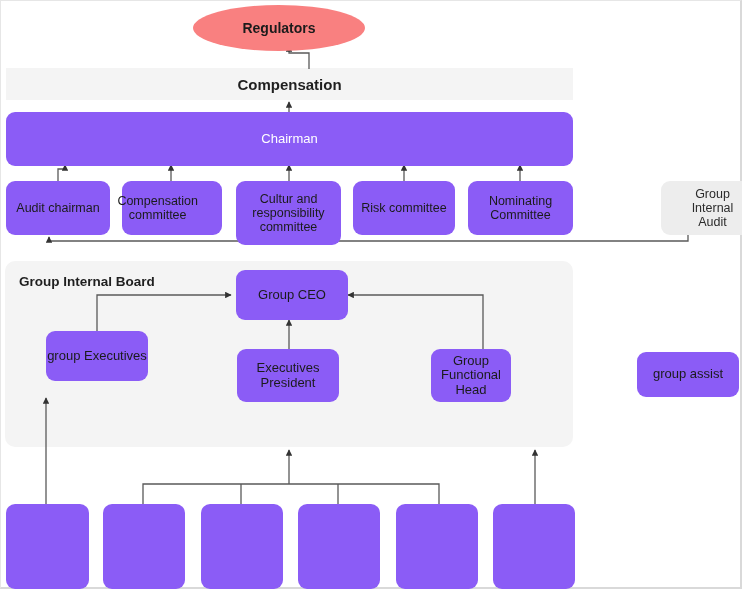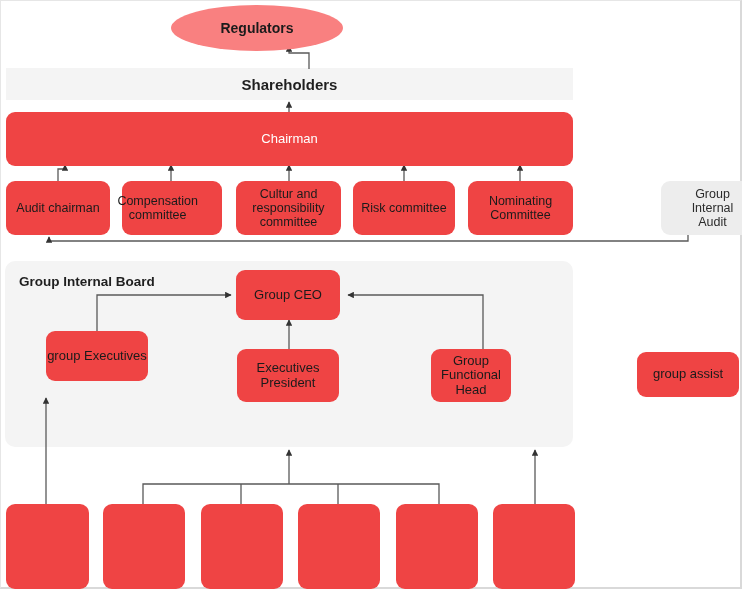--- a/index.html
+++ b/index.html
@@ -27,21 +27,21 @@
   .node {
     position: absolute;
     display: flex;
     align-items: center;
     justify-content: center;
     text-align: center;
     z-index: 10;
     line-height: 1.12;
   }
   .node-blue {
-    background: #ef4444;
+    background: #8b5cf6;
     color: #ffffff;
     border-radius: 9px;
   }
   .node-blue.dark-text { color: #1b1b1b; }
   .node-gray {
     background: #ededed;
     color: #2b2b2b;
     border-radius: 9px;
   }
   .band {
@@ -114,57 +114,57 @@
 
       <path d="M 142 503 L 142 483 L 438 483 L 438 503"></path>
       <path d="M 240 503 L 240 483"></path>
       <path d="M 337 503 L 337 483"></path>
       <path d="M 288 483 L 288 449" marker-end="url(#arrow)"></path>
 
       <path d="M 534 503 L 534 449" marker-end="url(#arrow)"></path>
     </g>
   </svg>
 
-  <div class="ellipse" style="left:170px; top:4px; width:172px; height:46px; font-size:14px; font-weight:bold;justify-content:center;">
+  <div class="ellipse" style="left:192px; top:4px; width:172px; height:46px; font-size:14px; font-weight:bold;justify-content:center;">
     <span>Regulators</span>
   </div>
 
   <div class="band-label" style="left:5px; top:67px; width:567px; height:32px; display:flex; align-items:center; justify-content:center; font-size:15px; font-weight:bold;">
-    <span>Shareholders</span>
+    <span>Compensation</span>
   </div>
 
   <div class="node node-blue" style="left:5px; top:111px; width:567px; height:54px; font-size:13px;">
     <span>Chairman</span>
   </div>
 
   <div class="node node-blue dark-text" style="left:5px; top:180px; width:104px; height:54px; font-size:12.5px;">
     <span>Audit chairman</span>
   </div>
   <div class="node node-blue dark-text" style="left:121px; top:180px; width:100px; height:54px; font-size:12.5px; padding:0 24px;justify-content:flex-end;">
     <span>Compensation committee</span>
   </div>
-  <div class="node node-blue dark-text" style="left:235px; top:180px; width:105px; height:54px; font-size:12.5px; padding:0 4px;">
+  <div class="node node-blue dark-text" style="left:235px; top:180px; width:105px; height:64px; font-size:12.5px; padding:0 4px;">
     <span>Cultur and responsibility committee</span>
   </div>
   <div class="node node-blue dark-text" style="left:467px; top:180px; width:105px; height:54px; font-size:12.5px; padding:0 6px;">
     <span>Nominating Committee</span>
   </div>
   <div class="node node-blue dark-text" style="left:352px; top:180px; width:102px; height:54px; font-size:12.5px;">
     <span>Risk committee</span>
   </div>
 
   <div class="node node-gray" style="left:636px; top:180px; width:103px; height:54px; font-size:12.5px; padding:0 24px;margin-left:24px;">
     <span>Group Internal Audit</span>
   </div>
 
   <div class="band-label" style="left:18px; top:273px; font-size:13.5px; font-weight:bold;">
     <span>Group Internal Board</span>
   </div>
 
-  <div class="node node-blue dark-text" style="left:235px; top:269px; width:104px; height:50px; font-size:13px;">
+  <div class="node node-blue dark-text" style="left:235px; top:269px; width:112px; height:50px; font-size:13px;">
     <span>Group CEO</span>
   </div>
 
   <div class="node node-blue dark-text nowrap-overflow" style="left:45px; top:330px; width:102px; height:50px; font-size:13px;">
     <span>group Executives</span>
   </div>
 
   <div class="node node-blue dark-text" style="left:236px; top:348px; width:102px; height:53px; font-size:13px;">
     <span>Executives President</span>
   </div>

